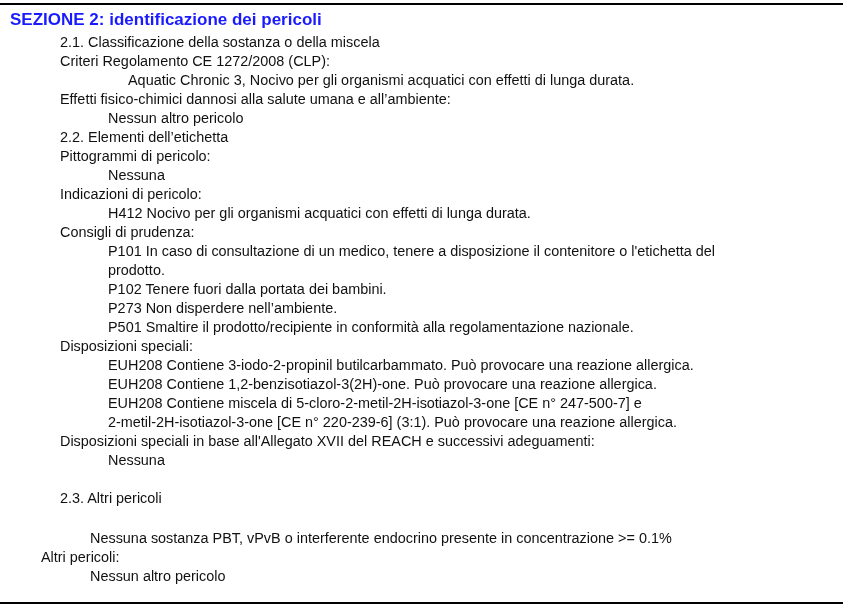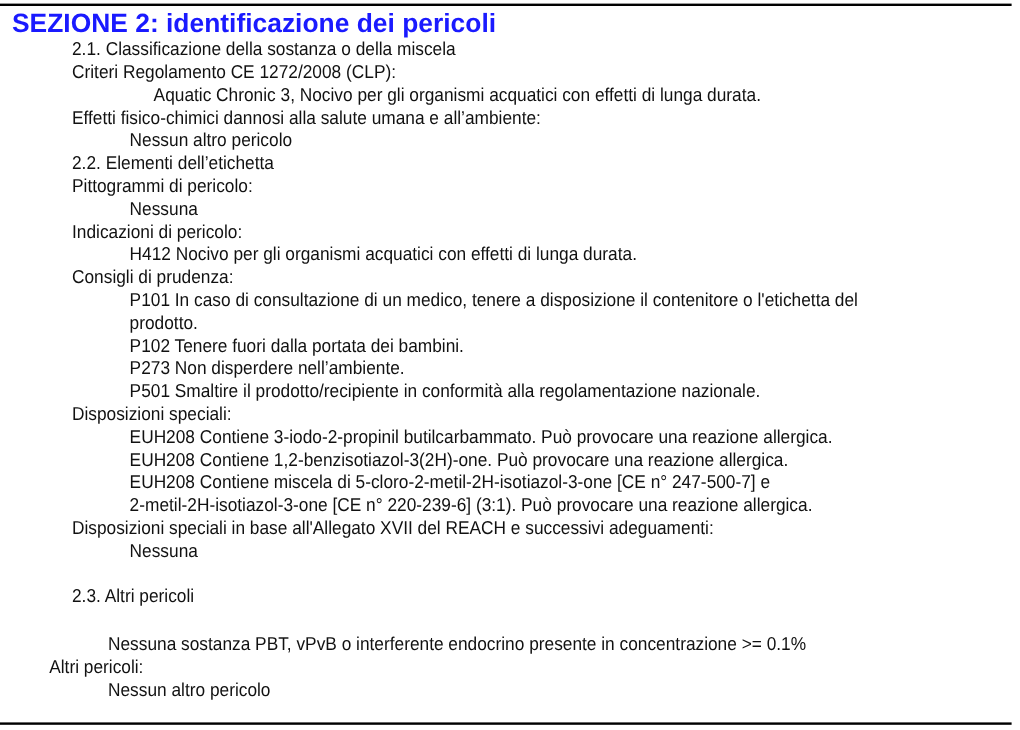--- a/index.html
+++ b/index.html
@@ -3,21 +3,21 @@
 <meta charset="utf-8">
 <style>
   html, body { margin: 0; padding: 0; background: #ffffff; }
   body { width: 850px; height: 608px; position: relative; overflow: hidden; }
   .rule { position: absolute; left: 0; width: 843px; height: 2px; background: #000; }
   .rule.top { top: 3px; }
   .rule.bottom { top: 602px; }
   .title {
     position: absolute; left: 10px; top: 10px;
     font-family: "Liberation Sans", sans-serif; font-weight: bold;
-    font-size: 22px; color: #1a1aff; white-space: nowrap; line-height: 20px;
+    font-size: 17px; color: #1a1aff; white-space: nowrap; line-height: 20px;
   }
   .line {
     position: absolute; white-space: nowrap;
     font-family: "Liberation Sans", sans-serif; font-size: 15.5px;
     color: #111; line-height: 19px;
     transform-origin: left top; transform: scaleX(0.93);
   }
   .l1 { left: 60px; }
   .l2 { left: 108px; }
   .l3 { left: 128px; }

